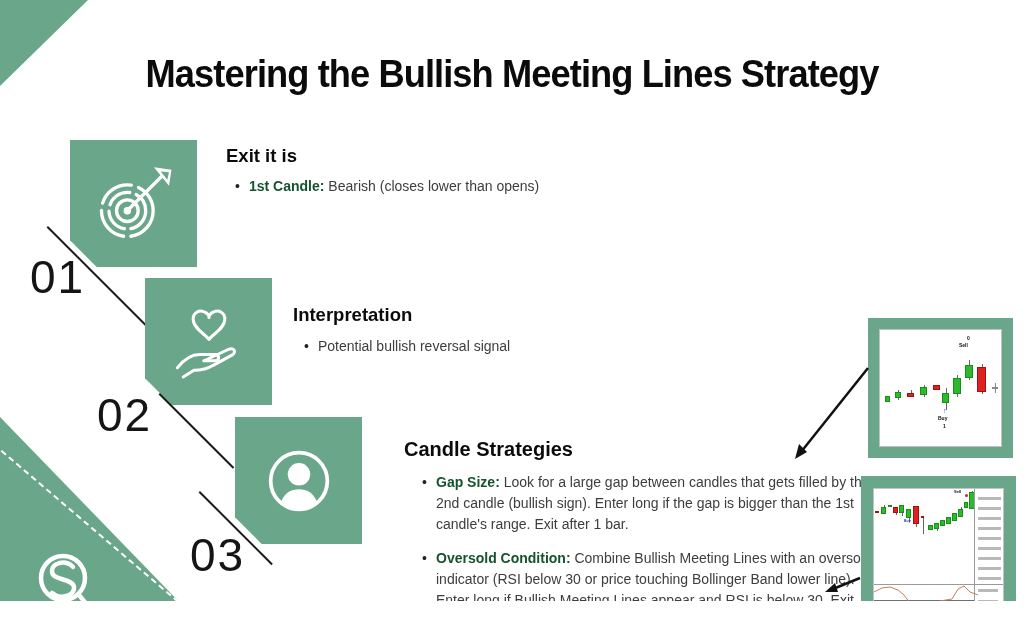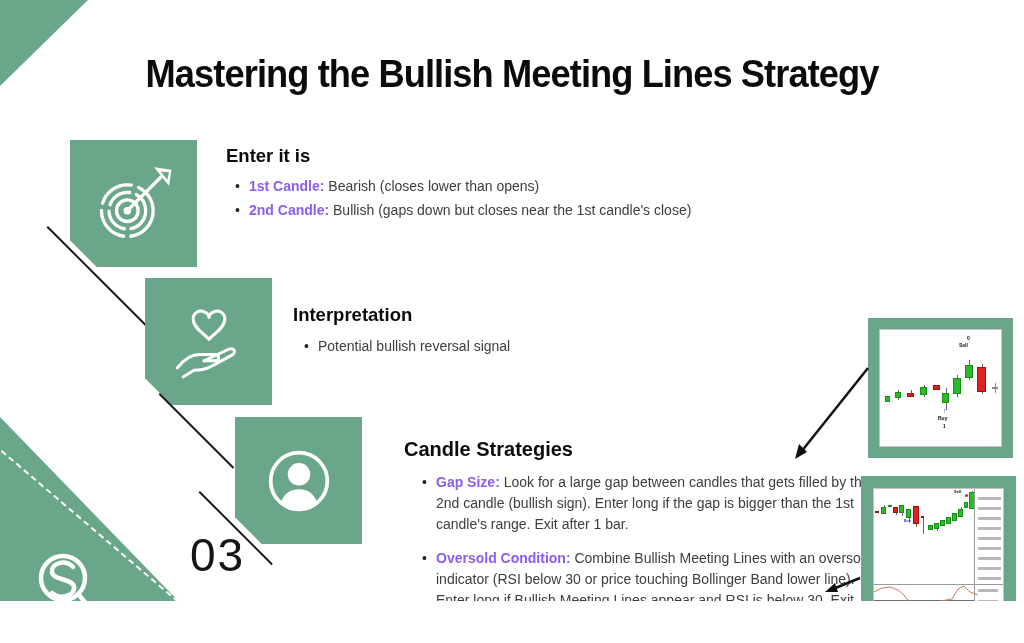--- a/index.html
+++ b/index.html
@@ -15,21 +15,21 @@
       clip-path:polygon(0 0,100% 0,100% 100%,21% 100%,0 79%);
       display:flex;align-items:center;justify-content:center;}
   .sq svg{width:80px;height:80px;}
   .stepnum{position:absolute;font-size:46px;font-weight:400;color:#151515;letter-spacing:2px;}
   .diag{position:absolute;border-top:2.5px solid #1b1b1b;transform-origin:0 0;transform:rotate(45deg);}
   .heading{position:absolute;font-size:18.5px;font-weight:800;color:#0b0b0b;}
   .heading.big{font-size:20px;}
   ul.bullets{position:absolute;margin:0;padding:0 0 0 16px;font-size:14px;line-height:1.5;color:var(--body);}
   ul.bullets li{position:relative;list-style:none;margin:0 0 3px 0;}
   ul.bullets li::before{content:"•";position:absolute;left:-14px;top:0;color:#222;}
-  ul.bullets li b{color:#8b5cf6;}
+  ul.bullets li b{color:#14532d;}
   ul.bullets.spaced li{margin-bottom:13px;}
   .chart-card{position:absolute;background:var(--green);box-sizing:border-box;}
   .panel{position:relative;background:#fff;border:1px solid #c3c3c3;overflow:hidden;box-sizing:border-box;}
   .candle{position:absolute;box-sizing:border-box;}
   .candle.green{background:#2db82d;border:1px solid #169016;}
   .candle.red{background:#dd2222;border:1px solid #a50f0f;}
   .wick{position:absolute;width:1px;background:#666;}
   .tinylabel{position:absolute;font-size:5px;line-height:1;color:#111;font-weight:700;white-space:nowrap;}
   .tick{position:absolute;height:2.5px;background:#b9b9b9;}
   .axisline{position:absolute;background:#999;}
@@ -53,34 +53,35 @@
     <svg viewBox="0 0 96 96" fill="none" stroke="#fff" stroke-width="4" stroke-linecap="round">
       <circle cx="40" cy="56" r="31" stroke-dasharray="44 9"></circle>
       <circle cx="40" cy="56" r="22" stroke-dasharray="30 8"></circle>
       <circle cx="40" cy="56" r="13"></circle>
       <circle cx="40" cy="56" r="4.5" fill="#fff" stroke="none"></circle>
       <line x1="86" y1="10" x2="42" y2="54"></line>
       <polygon points="72,4 93,7 90,26" fill="#fff" stroke="none"></polygon>
       <polygon points="80,9 90,10 88,19" fill="#6aa689" stroke="none"></polygon>
     </svg>
   </div>
+  <div class="stepnum" style="left:30px;top:250px;">01</div>
   <div class="diag" style="left:48px;top:226px;width:163px;"></div>
-  <div class="heading" style="left:226px;top:145px;">Enter it is</div>
+  <div class="heading" style="left:226px;top:145px;">Exit it is</div>
   <ul class="bullets" style="left:233px;top:176px;width:580px;">
       <li><b>1st Candle:</b> Bearish (closes lower than opens)</li>
-      <li><b>2nd Candle:</b> Bullish (gaps down but closes near the 1st candle's close)</li>
     </ul>
 
   <div class="sq" style="left:145px;top:278px;">
     <svg viewBox="0 0 96 96" fill="none" stroke="#fff" stroke-width="3.6" stroke-linecap="round" stroke-linejoin="round">
       <path d="M48 45 C44 39 29 32 29 20.5 C29 13 36 9 42.5 12 C45.5 13.3 48 16 48 18.5 C48 16 50.5 13.3 53.5 12 C60 9 67 13 67 20.5 C67 32 52 39 48 45 Z"></path>
       <path d="M10 79 C17 70 27 63 37 63 L55 63 C61 63 61 70.5 55 70.5 L42 70.5"></path>
       <path d="M42 70.5 L71 57 C77.5 54 81.5 59.5 76 63.5 L53 76 C46 80.5 38 82 30 82 L17 90"></path>
     </svg>
   </div>
+  <div class="stepnum" style="left:97px;top:388px;">02</div>
   <div class="diag" style="left:160px;top:393px;width:105px;"></div>
   <div class="heading" style="left:293px;top:304px;">Interpretation</div>
   <ul class="bullets" style="left:302px;top:336px;width:420px;">
       <li>Potential bullish reversal signal</li>
     </ul>
 
   <div class="sq" style="left:235px;top:417px;">
     <svg viewBox="0 0 96 96" fill="none">
       <circle cx="48" cy="48" r="34" stroke="#fff" stroke-width="4.5"></circle>
       <circle cx="48" cy="40" r="13.5" fill="#fff"></circle>

